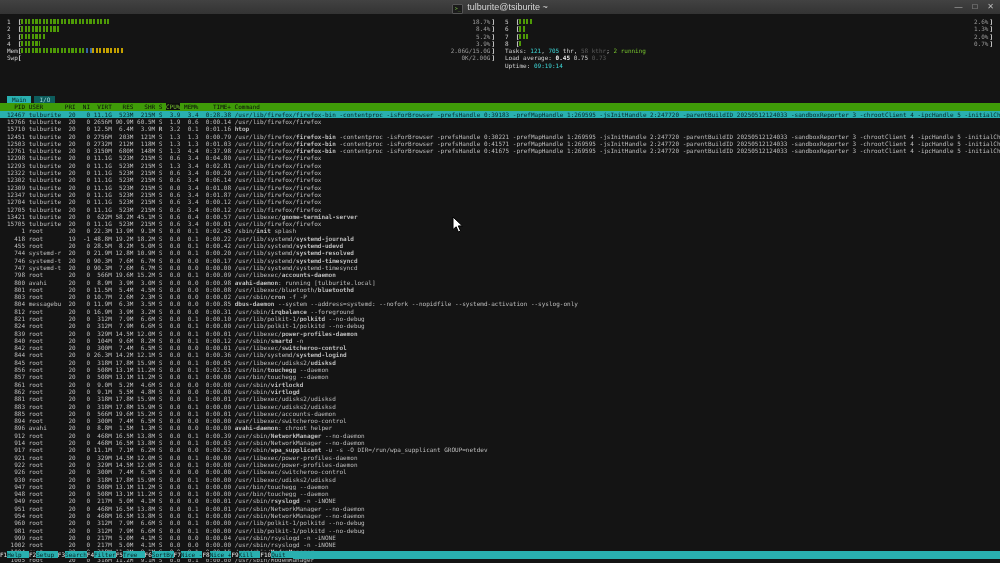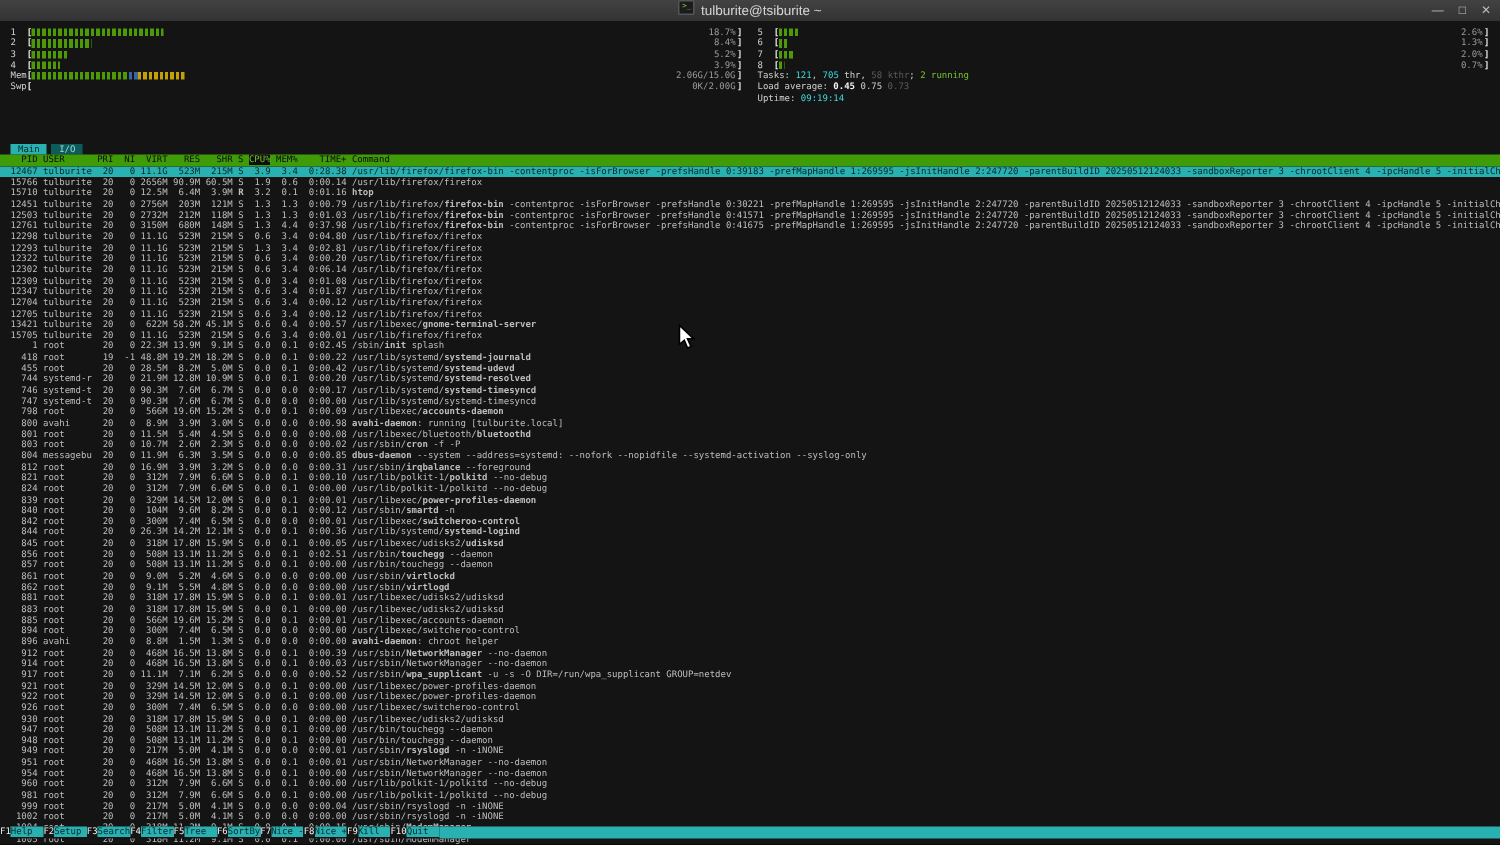--- a/index.html
+++ b/index.html
@@ -2,21 +2,21 @@
 <html><head>
 <meta charset="utf-8">
 <style>
   html,body{margin:0;padding:0;background:#000;}
   #screen{position:relative;width:1000px;height:563px;overflow:hidden;background:#141414;
           font-family:"DejaVu Sans Mono",monospace;}
   
   #titlebar{position:absolute;top:0;left:0;width:100%;height:14px;
     background:linear-gradient(#424242,#333333);border-bottom:1px solid #222;
     display:flex;align-items:center;font-family:"Liberation Sans",sans-serif;}
-  #titlegroup{margin:0 auto;display:flex;align-items:flex-start;gap:4px;}
+  #titlegroup{margin:0 auto;display:flex;align-items:flex-end;gap:4px;}
   #term-icon{width:9px;height:8px;background:#1b1b1b;border:1px solid #555;border-radius:1px;
     color:#7ac143;font-size:5px;line-height:7px;text-align:center;font-family:"DejaVu Sans Mono",monospace;}
   #wintitle{color:#d6d6d6;font-size:9px;line-height:14px;}
   #winbtns{position:absolute;right:6px;top:0;height:14px;display:flex;align-items:center;gap:10px;}
   .wbtn{color:#bdbdbd;font-size:8px;line-height:14px;cursor:default;}
   
   #term{position:absolute;top:14px;left:0;width:1000px;height:549px;background:#141414;
         color:#c9c9c9;font-size:6px;line-height:7.3px;display:flex;flex-direction:column;overflow:hidden;}
   
   #meters{display:grid;grid-template-columns:1fr 1fr;column-gap:10px;padding:4px 7px 0 7px;}

